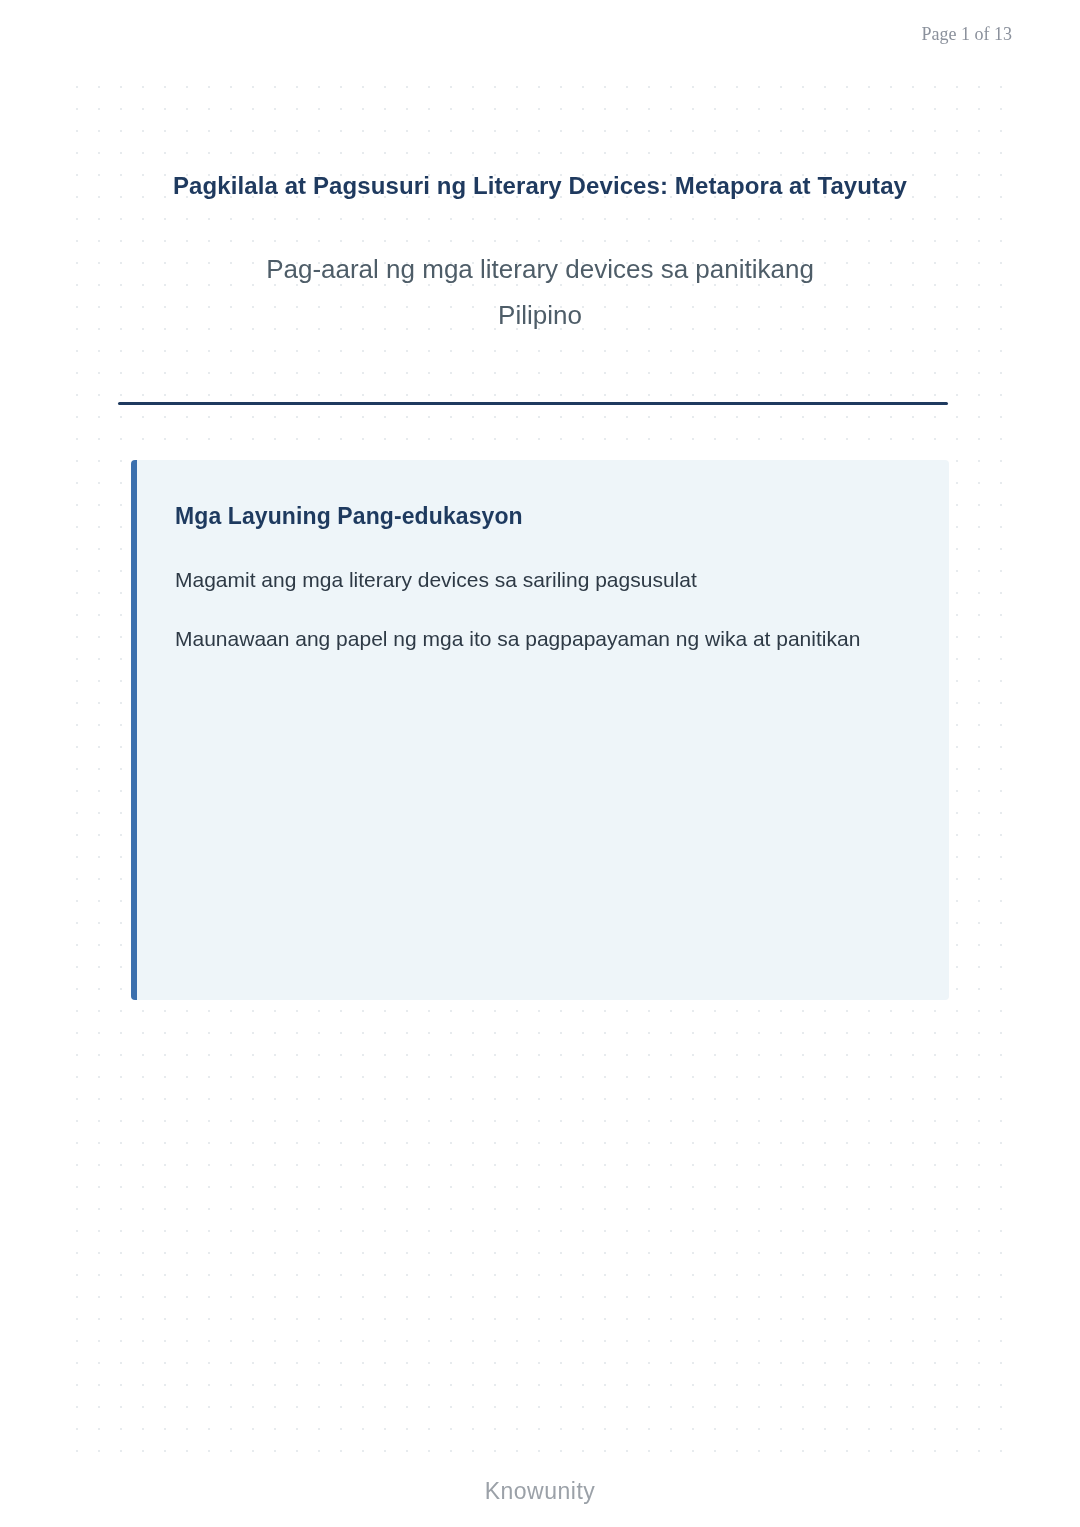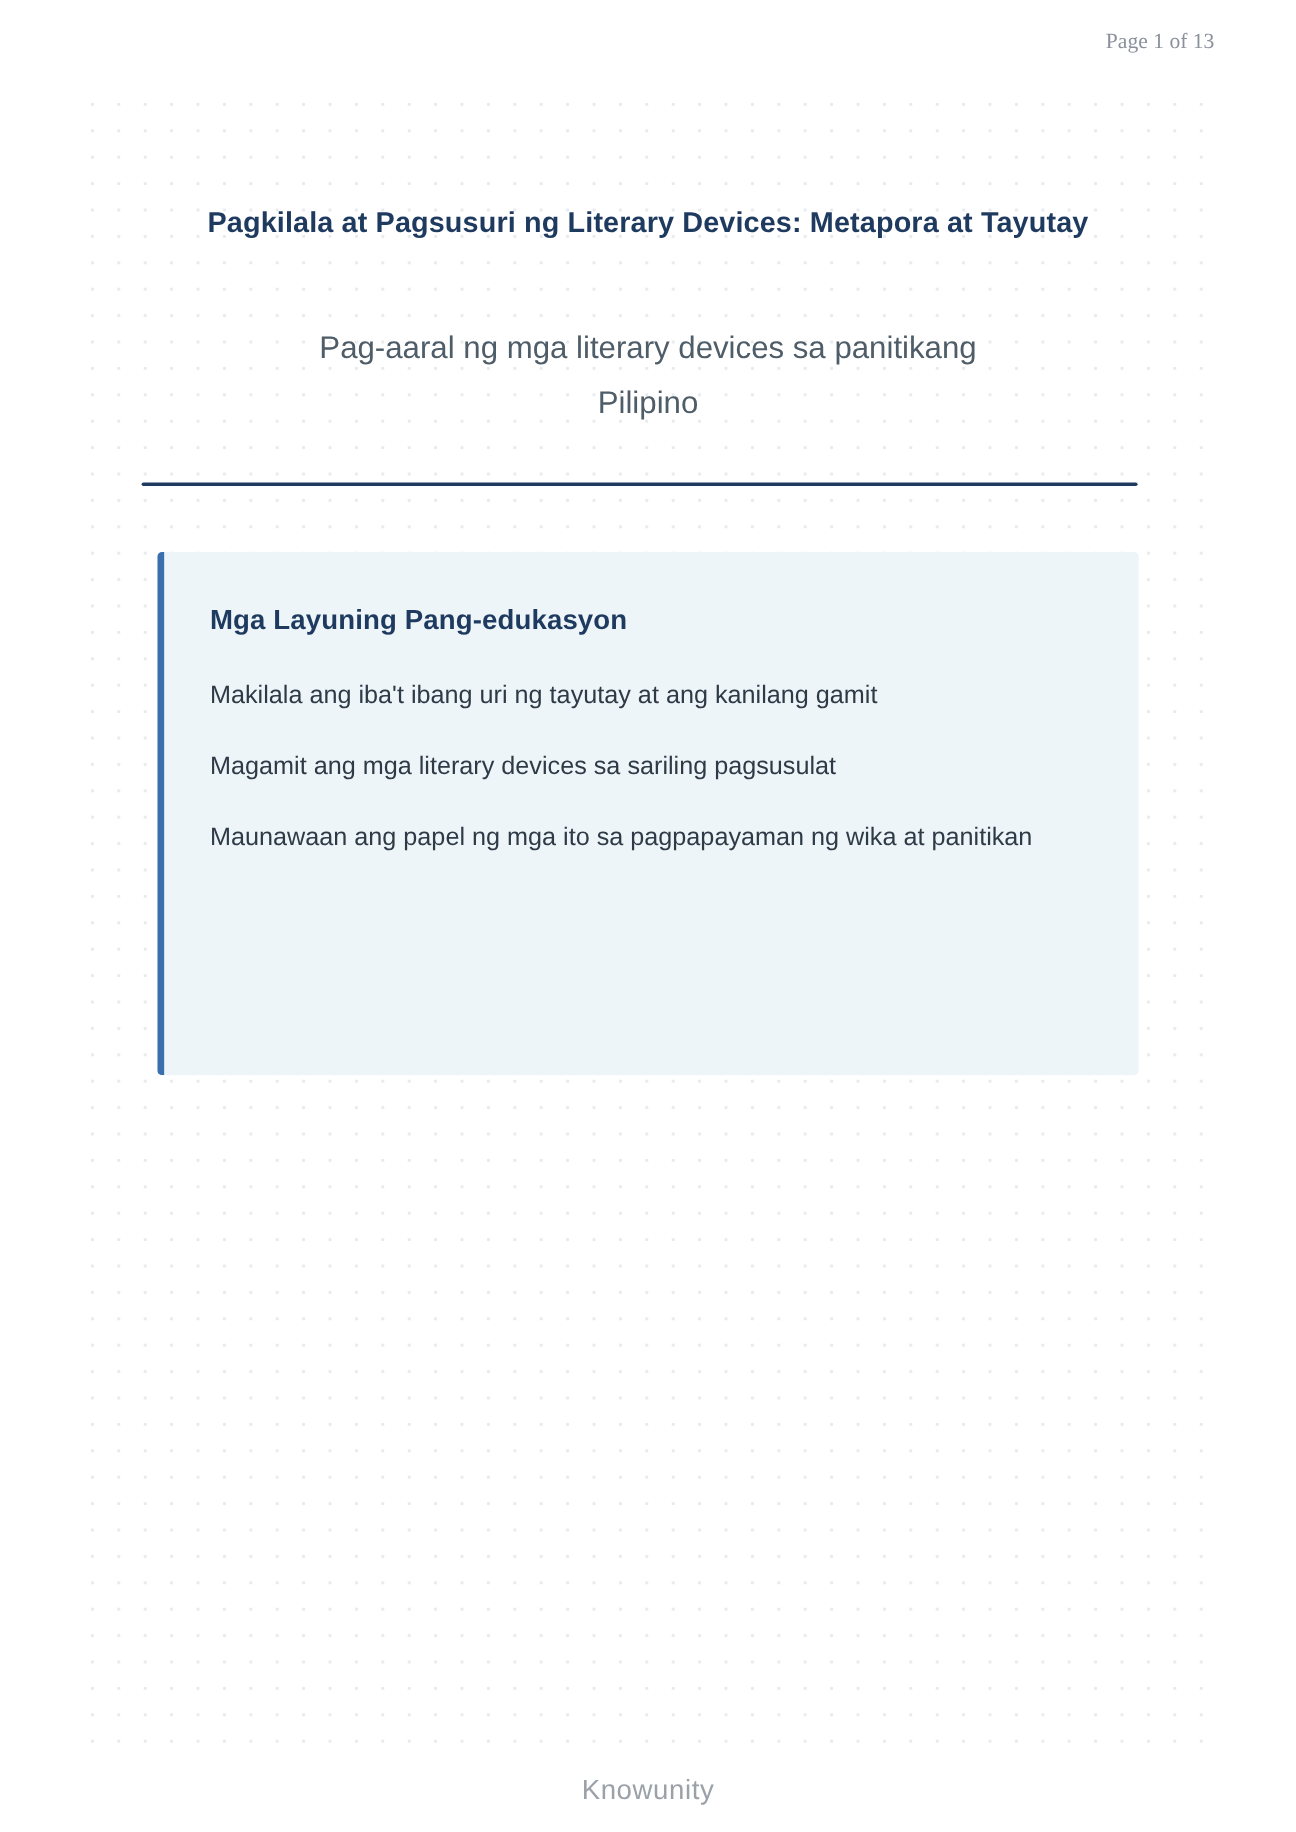--- a/index.html
+++ b/index.html
@@ -40,21 +40,21 @@
     left: 0;
     right: 0;
     text-align: center;
     font-size: 24px;
     font-weight: 700;
     color: #1f3a5f;
     letter-spacing: 0.1px;
   }
   .doc-subtitle {
     position: absolute;
-    top: 266px;
+    top: 246px;
     left: 0;
     right: 0;
     text-align: center;
     font-size: 26px;
     font-weight: 400;
     color: #4e5d68;
     line-height: 46px;
   }
   .doc-subtitle .inner {
     display: inline-block;
@@ -67,21 +67,21 @@
     width: 830px;
     height: 3px;
     background: #1f3a5f;
     border-radius: 2px;
   }
   .objectives-card {
     position: absolute;
     top: 460px;
     left: 131px;
     width: 818px;
-    height: 436px;
+    height: 540px;
     background: #eef5f9;
     border-left: 6px solid #3a6fad;
     border-radius: 4px;
     padding: 43px 40px 0 38px;
   }
   .objectives-heading {
     font-size: 23px;
     font-weight: 700;
     color: #1e3a5f;
     margin-bottom: 30px;
@@ -119,21 +119,20 @@
   <div class="doc-subtitle">
     <span class="inner">Pag-aaral ng mga literary devices sa panitikang Pilipino</span>
   </div>
 
   <div class="divider"></div>
 
   <section class="objectives-card">
     <h2 class="objectives-heading">Mga Layuning Pang-edukasyon</h2>
 
 
-    <p class="objective-item">Makilala ang iba't ibang uri ng tayutay at ang kanilang gamit</p>
 
 
     <p class="objective-item">Magamit ang mga literary devices sa sariling pagsusulat</p>
 
     <p class="objective-item">Maunawaan ang papel ng mga ito sa pagpapayaman ng wika at panitikan</p>
   </section>
 
   <div class="footer-brand">Knowunity</div>
 
 </div>

